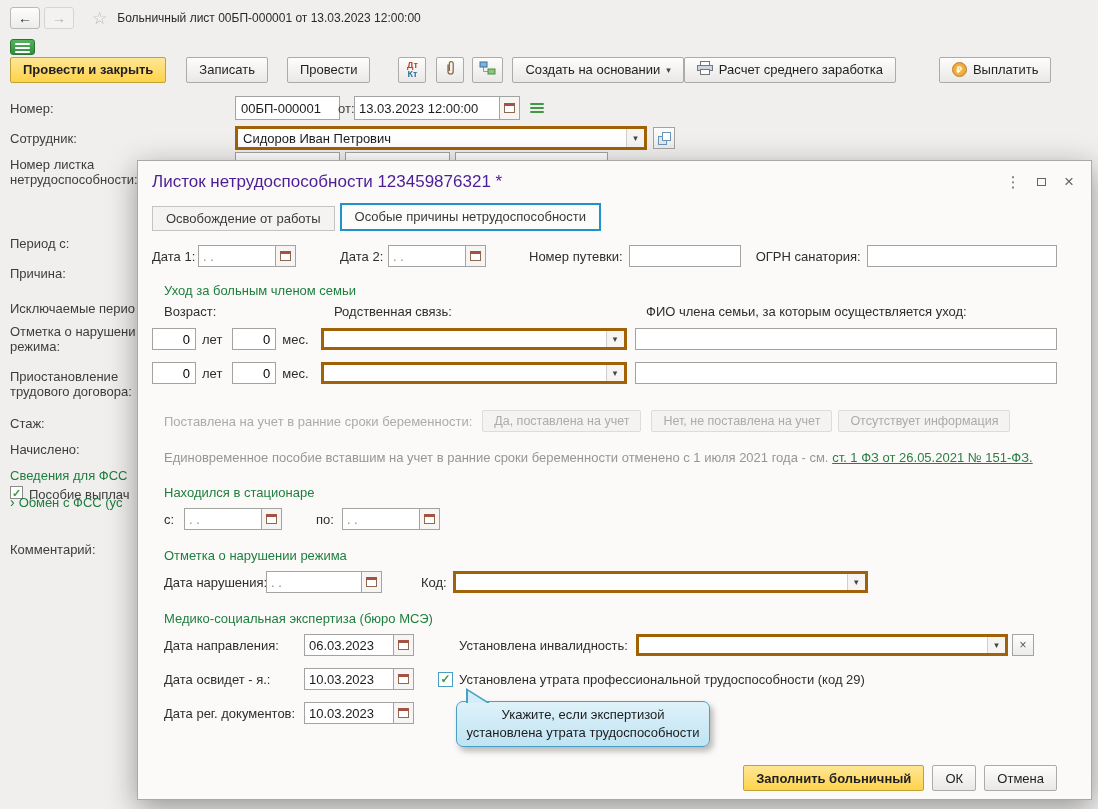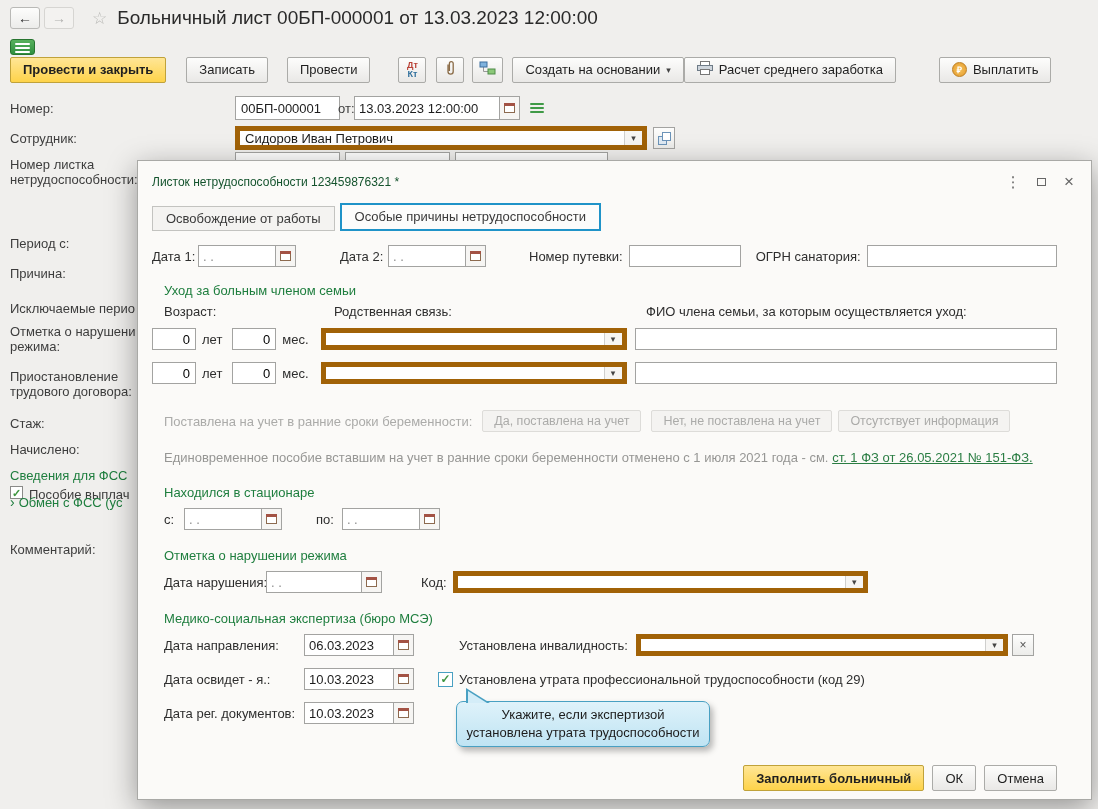--- a/index.html
+++ b/index.html
@@ -18,21 +18,21 @@
   .titlebar { position:absolute; left:0; top:0; width:100%; height:36px; display:flex; align-items:center; padding-left:10px; }
   .navbtn {
     width:30px; height:22px; margin-right:4px;
     border:1px solid #b9b9b6; border-radius:3px;
     background:linear-gradient(#fdfdfc,#ececea);
     display:flex; align-items:center; justify-content:center;
     font-size:14px; color:#2c2c2c; cursor:pointer;
   }
   .navbtn.disabled { color:#b0b0ae; background:#f3f2f0; border-color:#d6d5d2; }
   .star { margin:0 10px 0 14px; font-size:17px; color:#b9b9b6; cursor:pointer; }
-  .wtitle { font-size:19px; color:#2a2a2a; }
+  .wtitle { font-size:12px; color:#2a2a2a; }
 
   .green-chip {
     position:absolute; left:10px; top:39px; width:25px; height:16px;
     background:linear-gradient(#58b15d,#2f8f3f); border:1px solid #27742f; border-radius:3px;
     padding-top:1px; cursor:pointer;
   }
   .green-chip i { display:block; height:2px; background:#fff; margin:2px 4px; border-radius:1px; }
 
   
   .toolbar { position:absolute; left:10px; top:56px; right:10px; height:27px; display:flex; align-items:center; }
@@ -58,21 +58,21 @@
   .open-ico::before { content:""; position:absolute; left:0; top:4px; width:7px; height:7px; border:1px solid #6b93b8; background:#dfeaf4; }
   .open-ico::after  { content:""; position:absolute; left:4px; top:0; width:7px; height:7px; border:1px solid #6b93b8; background:#fff; }
 
   
   .minput {
     position:absolute; height:24px; border:1px solid #a3a3a1; background:#fff;
     padding:0 5px; font-family:inherit; font-size:13px; color:#1c1c1c; outline:none;
   }
   .flabel { position:absolute; left:10px; color:#3d3d3d; white-space:nowrap; }
   .flabel.green { color:#1e7e3e; }
-  .combo { display:flex; align-items:stretch; border:5px solid #a16207; background:#fff; height:22px; }
+  .combo { display:flex; align-items:stretch; border:3px solid #a16207; background:#fff; height:22px; }
   .combo input { border:none; outline:none; flex:1; min-width:0; padding:0 5px; font-family:inherit; font-size:13px; color:#1c1c1c; background:transparent; }
   .caret-btn { width:18px; display:flex; align-items:center; justify-content:center; border-left:1px solid #cfcfcd; background:#f6f5f3; font-size:9px; color:#444; cursor:pointer; }
   .combo.h24 { height:24px; }
   .datebox { display:flex; height:22px; }
   .datebox input { width:78px; border:1px solid #a3a3a1; padding:0 4px; font-family:inherit; font-size:13px; color:#1c1c1c; background:#fff; outline:none; }
   .datebox input.ph { color:#8f8f8f; }
   .cal-btn { width:20px; border:1px solid #a3a3a1; border-left:none; background:#f6f5f3; display:flex; align-items:center; justify-content:center; cursor:pointer; }
   .cal-i { width:11px; height:10px; border:1px solid #8c6a4f; background:#fff; position:relative; }
   .cal-i::before { content:""; position:absolute; top:-1px; left:-1px; right:-1px; height:3px; background:#a35244; }
   .cb {
@@ -86,21 +86,21 @@
   .chev { color:#1e7e3e; font-size:14px; margin-right:4px; }
 
   
   .dialog {
     position:absolute; left:137px; top:160px; width:955px; height:640px;
     background:#fbfaf8; border:1px solid #a9a9a6;
     box-shadow:0 8px 28px rgba(0,0,0,.38);
     z-index:10;
   }
   .dlg-head { height:42px; display:flex; align-items:center; padding:0 8px 0 14px; }
-  .dlg-title { flex:1; font-size:12px; color:#14532d; white-space:nowrap; }
+  .dlg-title { flex:1; font-size:17px; color:#4c1d95; white-space:nowrap; }
   .dlg-ico { width:28px; height:24px; display:flex; align-items:center; justify-content:center; color:#666; font-size:15px; cursor:pointer; }
   .maxbox { display:inline-block; width:9px; height:8px; border:1px solid #666; }
 
   .tabs { display:flex; align-items:flex-end; padding-left:14px; }
   .tab {
     height:25px; line-height:23px; padding:0 13px; margin-right:5px;
     border:1px solid #c3c3c0; background:#f4f3f1; color:#3a3a3a; cursor:pointer; white-space:nowrap;
   }
   .tab.active { height:28px; line-height:24px; border:2px solid #1f93c8; background:#fcfcfb; }
 

